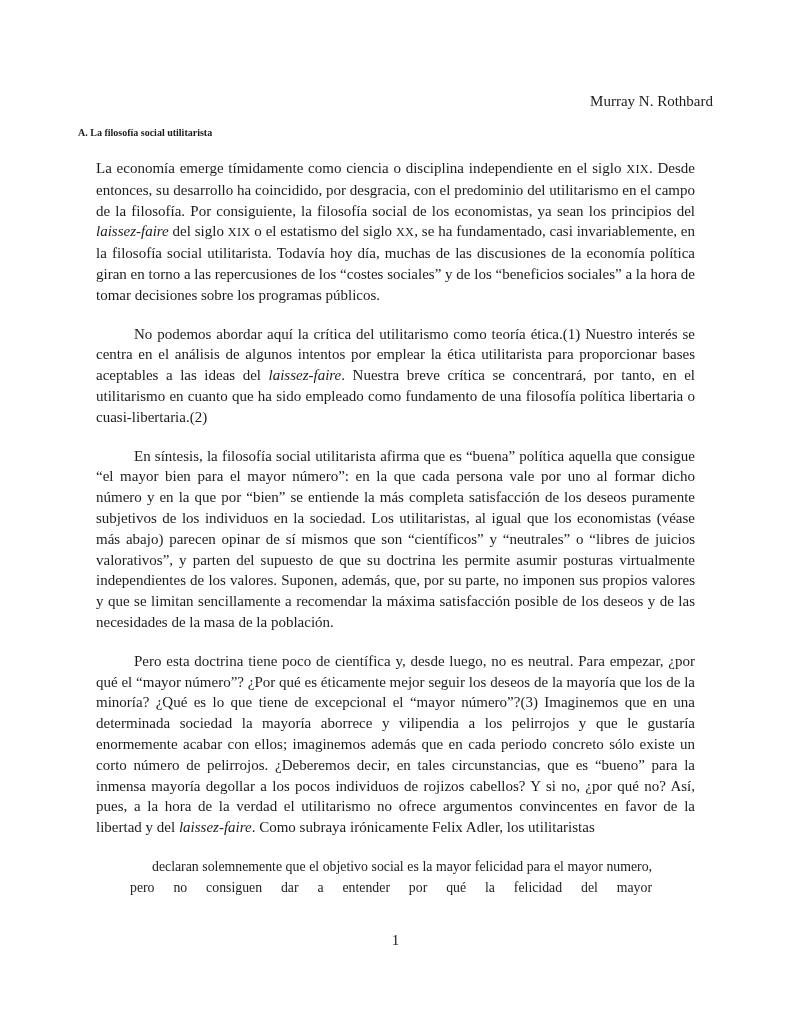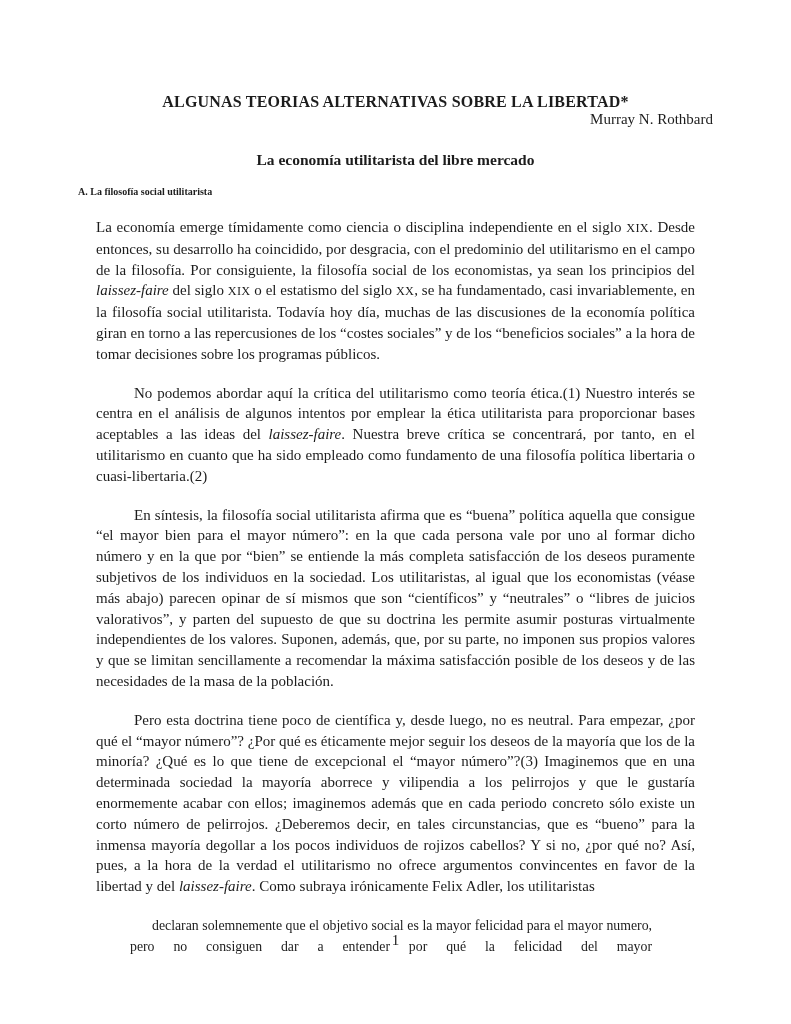--- a/index.html
+++ b/index.html
@@ -77,25 +77,23 @@
     top: 932px;
     text-align: center;
     font-size: 15px;
   }
 </style>
 </head>
 <body>
 
 <div class="page">
 
-  <h1 class="title">ALGUNAS TEORIAS ALTERNATIVAS SOBRE LA LIBERTAD*</h1>
 
   <div class="author">Murray N. Rothbard</div>
 
-  <h2 class="subtitle">La economía utilitarista del libre mercado</h2>
 
   <h3 class="section-heading">A. La filosofía social utilitarista</h3>
 
   <div class="body-text">
     <p class="para"><span>La economía emerge tímidamente como ciencia o disciplina independiente en el siglo </span><span class="seg-sc">XIX</span><span>. Desde entonces, su desarrollo ha coincidido, por desgracia, con el predominio del utilitarismo en el campo de la filosofía. Por consiguiente, la filosofía social de los economistas, ya sean los principios del </span><span class="seg-i">laissez-faire</span><span> del siglo </span><span class="seg-sc">XIX</span><span> o el estatismo del siglo </span><span class="seg-sc">XX</span><span>, se ha fundamentado, casi invariablemente, en la filosofía social utilitarista. Todavía hoy día, muchas de las discusiones de la economía política giran en torno a las repercusiones de los “costes sociales” y de los “beneficios sociales” a la hora de tomar decisiones sobre los programas públicos.</span></p>
     <p class="para indent"><span>No podemos abordar aquí la crítica del utilitarismo como teoría ética.(1) Nuestro interés se centra en el análisis de algunos intentos por emplear la ética utilitarista para proporcionar bases aceptables a las ideas del </span><span class="seg-i">laissez-faire</span><span>. Nuestra breve crítica se concentrará, por tanto, en el utilitarismo en cuanto que ha sido empleado como fundamento de una filosofía política libertaria o cuasi-libertaria.(2)</span></p>
     <p class="para indent"><span>En síntesis, la filosofía social utilitarista afirma que es “buena” política aquella que consigue “el mayor bien para el mayor número”: en la que cada persona vale por uno al formar dicho número y en la que por “bien” se entiende la más completa satisfacción de los deseos puramente subjetivos de los individuos en la sociedad. Los utilitaristas, al igual que los economistas (véase más abajo) parecen opinar de sí mismos que son “científicos” y “neutrales” o “libres de juicios valorativos”, y parten del supuesto de que su doctrina les permite asumir posturas virtualmente independientes de los valores. Suponen, además, que, por su parte, no imponen sus propios valores y que se limitan sencillamente a recomendar la máxima satisfacción posible de los deseos y de las necesidades de la masa de la población.</span></p>
     <p class="para indent"><span>Pero esta doctrina tiene poco de científica y, desde luego, no es neutral. Para empezar, ¿por qué el “mayor número”? ¿Por qué es éticamente mejor seguir los deseos de la mayoría que los de la minoría? ¿Qué es lo que tiene de excepcional el “mayor número”?(3) Imaginemos que en una determinada sociedad la mayoría aborrece y vilipendia a los pelirrojos y que le gustaría enormemente acabar con ellos; imaginemos además que en cada periodo concreto sólo existe un corto número de pelirrojos. ¿Deberemos decir, en tales circunstancias, que es “bueno” para la inmensa mayoría degollar a los pocos individuos de rojizos cabellos? Y si no, ¿por qué no? Así, pues, a la hora de la verdad el utilitarismo no ofrece argumentos convincentes en favor de la libertad y del </span><span class="seg-i">laissez-faire</span><span>. Como subraya irónicamente Felix Adler, los utilitaristas</span></p>
     <div class="quote"><span>declaran solemnemente que el objetivo social es la mayor felicidad para el mayor numero, pero no consiguen dar a entender por qué la felicidad del mayor</span></div>
   </div>

